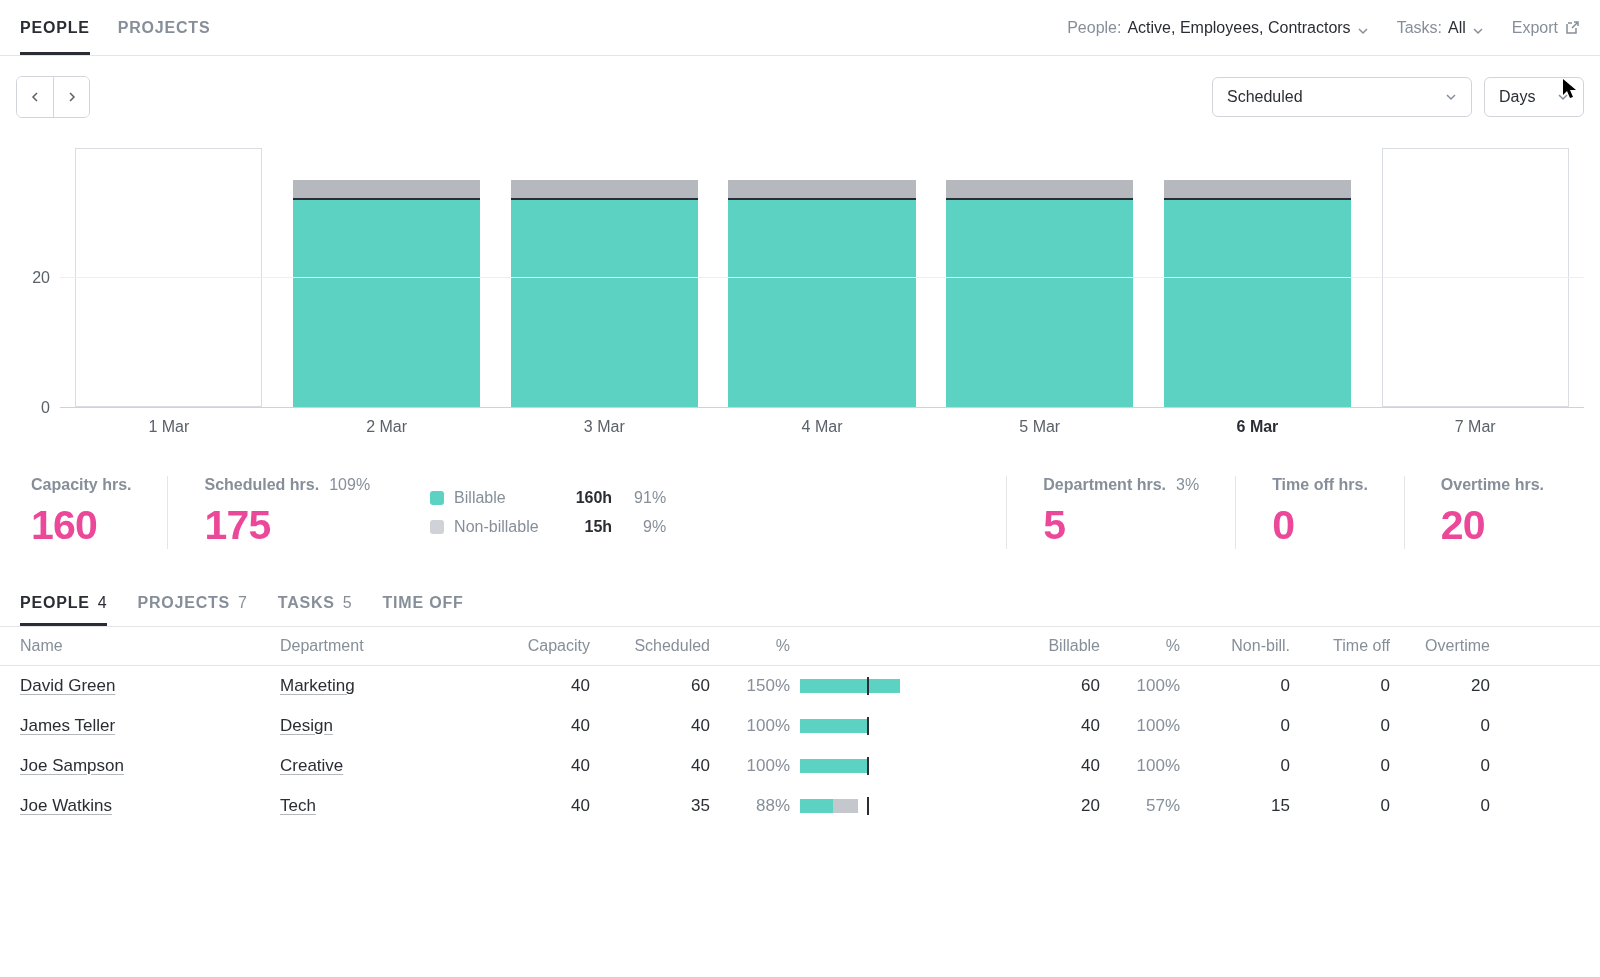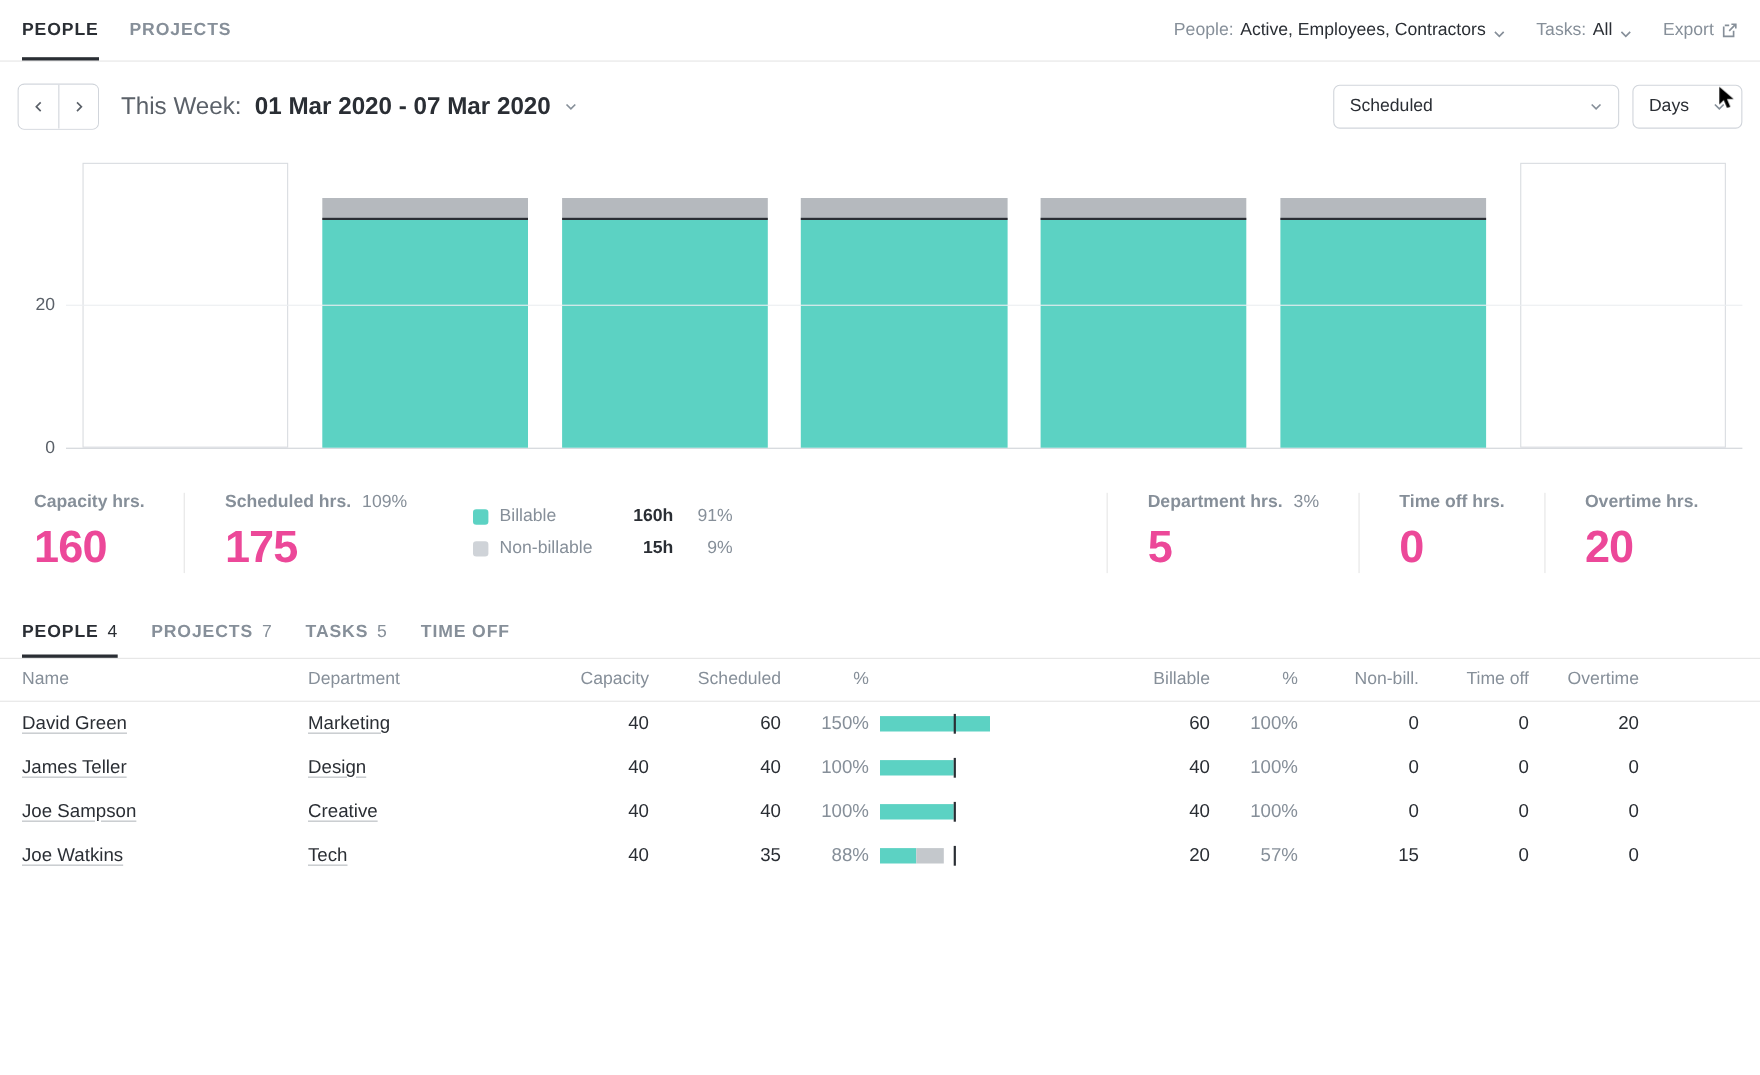--- a/index.html
+++ b/index.html
@@ -398,27 +398,20 @@
         <svg width="12" height="12" viewBox="0 0 12 12">
             <path d="M8 2 L4 6 L8 10" stroke="#5b6169" stroke-width="1.5" fill="none"></path>
           </svg>
       </div>
       <div class="nav-btn">
         <svg width="12" height="12" viewBox="0 0 12 12">
             <path d="M4 2 L8 6 L4 10" stroke="#5b6169" stroke-width="1.5" fill="none"></path>
           </svg>
       </div>
     </div>
-    <div class="week-label">
-      <span>This Week:</span>
-      <span class="week-range">01 Mar 2020  -  07 Mar 2020</span>
-      <svg class="chevron-down" viewBox="0 0 12 12">
-          <path d="M2 4 L6 8 L10 4" stroke="#868f99" stroke-width="1.5" fill="none"></path>
-        </svg>
-    </div>
   </div>
   <div class="right-controls">
     <div class="select-box wide">
       <span>Scheduled</span>
       <svg class="chevron-down" viewBox="0 0 12 12">
           <path d="M2 4 L6 8 L10 4" stroke="#868f99" stroke-width="1.5" fill="none"></path>
         </svg>
     </div>
     <div class="select-box">
       <span>Days</span>
@@ -470,20 +463,29 @@
               <div class="bar-seg-bill" style="height: 91.4286%;"></div>
             </div>
           </div>
           <div class="bar-slot">
             <div class="bar-outline"></div>
           </div>
         </div>
     <div class="gridline" style="bottom: 50%;"></div>
       </div>
   </div>
+  <div class="xaxis" id="xaxis">
+      <div class="xtick">1 Mar</div>
+      <div class="xtick">2 Mar</div>
+      <div class="xtick">3 Mar</div>
+      <div class="xtick">4 Mar</div>
+      <div class="xtick">5 Mar</div>
+      <div class="xtick today">6 Mar</div>
+      <div class="xtick">7 Mar</div>
+    </div>
 </div>
 
 <div class="summary-row">
   <div class="summary-group">
     <div class="summary-label">Capacity hrs.</div>
     <div class="summary-value">160</div>
   </div>
   <div class="summary-group bordered" style="flex:1">
     <div style="display:flex;gap:40px;align-items:flex-start">
       <div>

